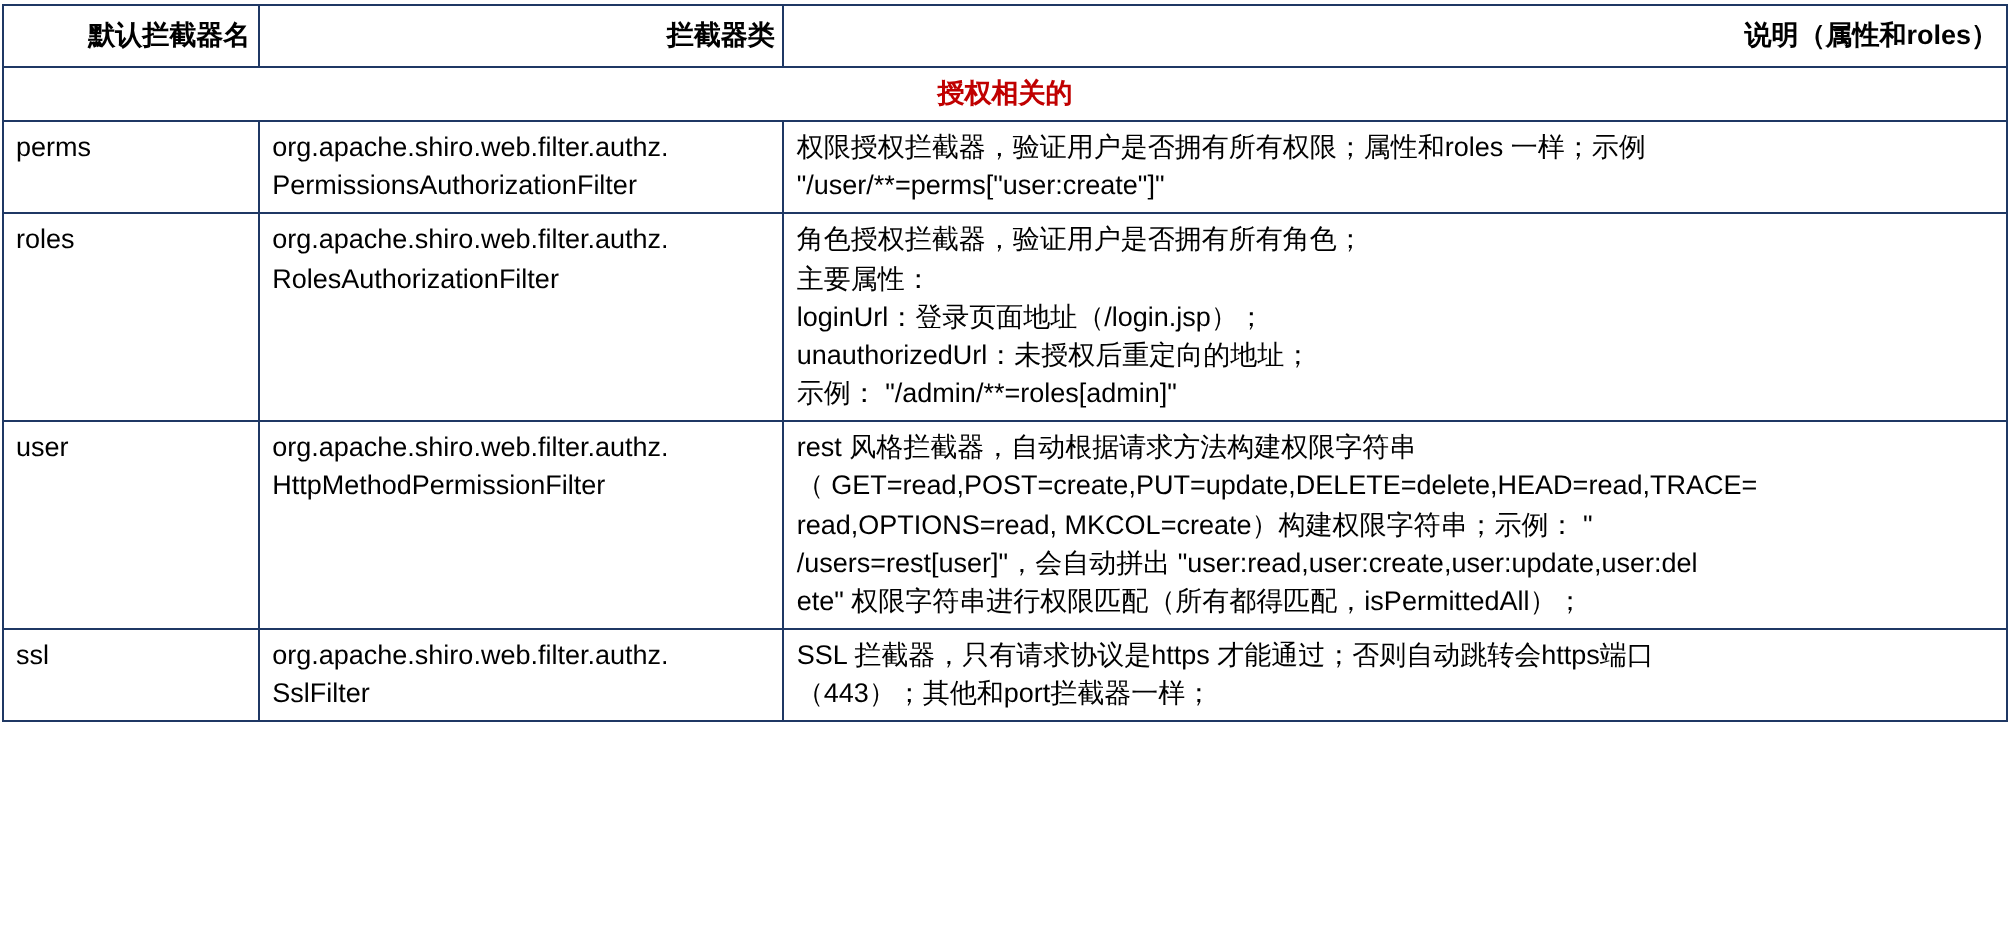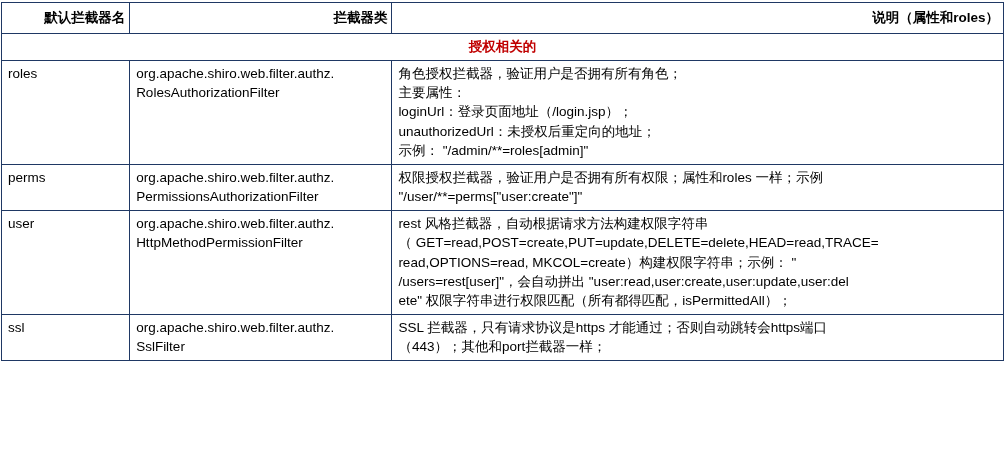--- a/index.html
+++ b/index.html
@@ -83,43 +83,43 @@
         <th>拦截器类</th>
         <th>说明（属性和roles）</th>
       </tr>
     </thead>
     <tbody>
       <tr class="section-row">
         <td colspan="3">授权相关的</td>
       </tr>
 
       <tr>
+        <td class="name-cell">perms</td>
+        <td class="class-cell">
+            <div>org.apache.shiro.web.filter.authz.
+PermissionsAuthorizationFilter</div>
+          </td>
+        <td class="desc-cell">
+            <div>权限授权拦截器，验证用户是否拥有所有权限；属性和roles 一样；示例
+"/user/**=perms["user:create"]"</div>
+          </td>
+      </tr>
+
+      <tr>
         <td class="name-cell">roles</td>
         <td class="class-cell">
             <div>org.apache.shiro.web.filter.authz.
 RolesAuthorizationFilter</div>
           </td>
         <td class="desc-cell tall-desc">
             <div>角色授权拦截器，验证用户是否拥有所有角色；
 主要属性：
 loginUrl：登录页面地址（/login.jsp）；
 unauthorizedUrl：未授权后重定向的地址；
 示例： "/admin/**=roles[admin]"</div>
-          </td>
-      </tr>
-
-      <tr>
-        <td class="name-cell">perms</td>
-        <td class="class-cell">
-            <div>org.apache.shiro.web.filter.authz.
-PermissionsAuthorizationFilter</div>
-          </td>
-        <td class="desc-cell">
-            <div>权限授权拦截器，验证用户是否拥有所有权限；属性和roles 一样；示例
-"/user/**=perms["user:create"]"</div>
           </td>
       </tr>
 
 
       <tr>
         <td class="name-cell">user</td>
         <td class="class-cell">
             <div>org.apache.shiro.web.filter.authz.
 HttpMethodPermissionFilter</div>
           </td>

